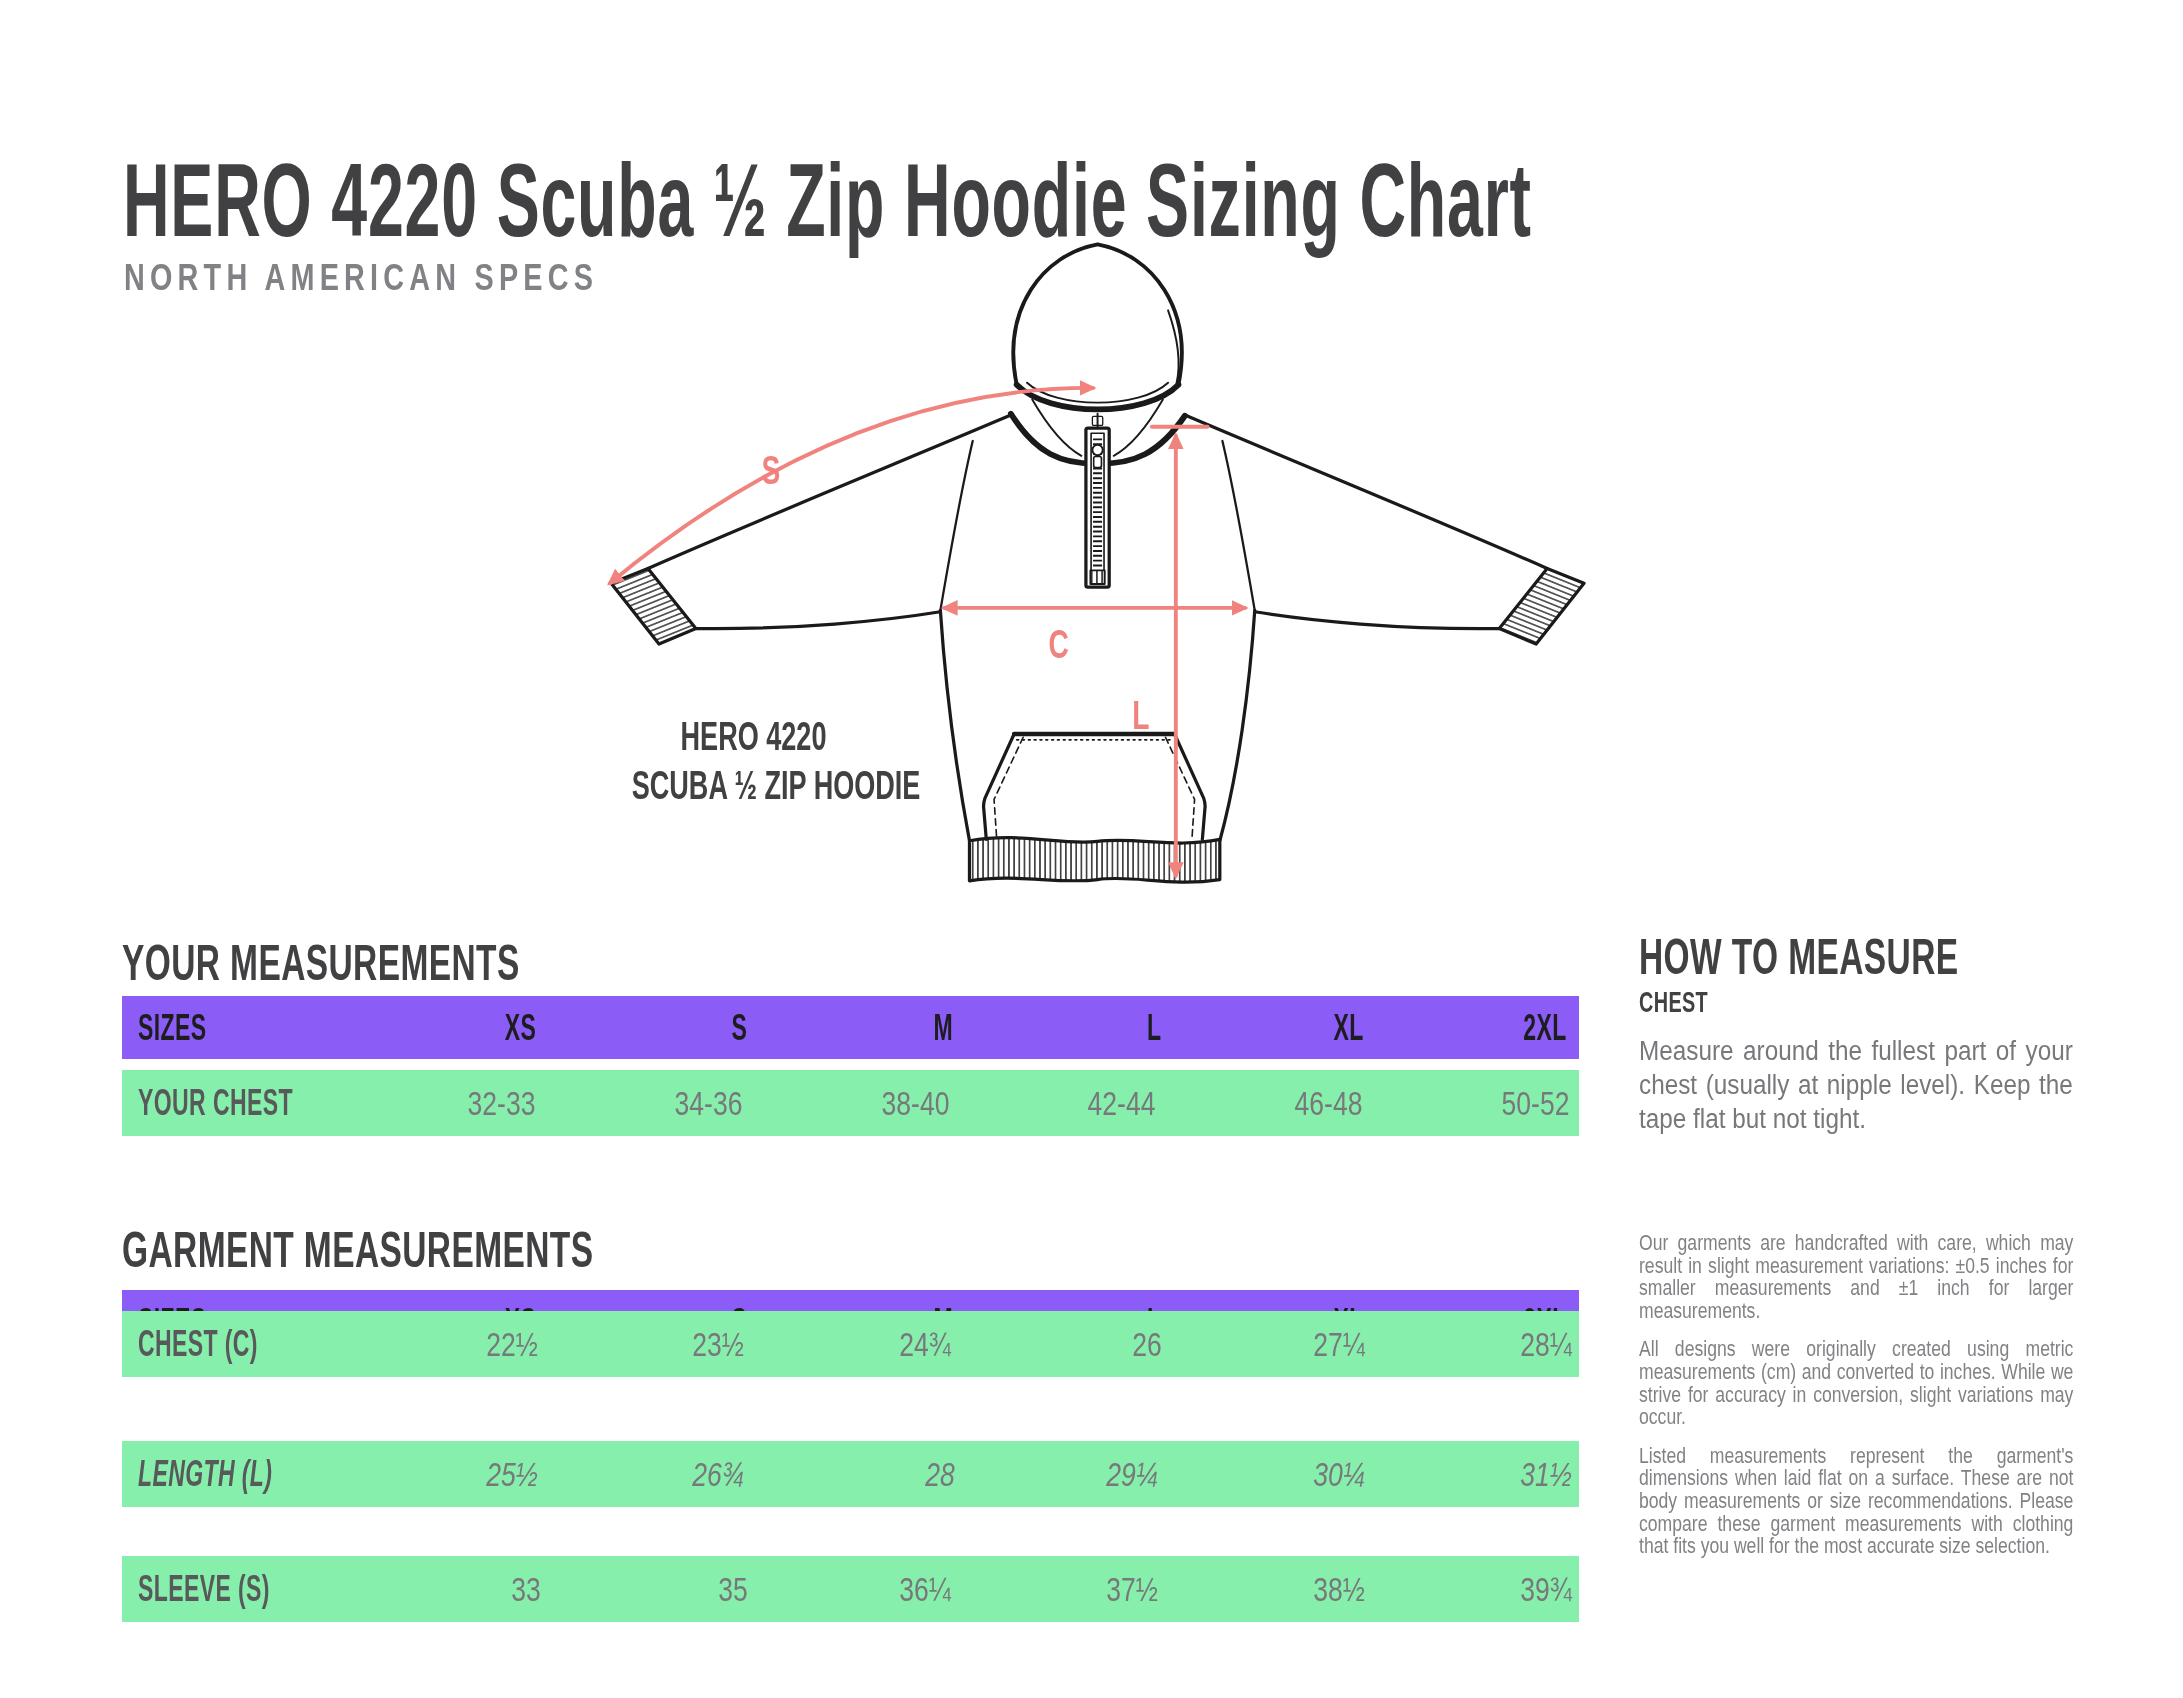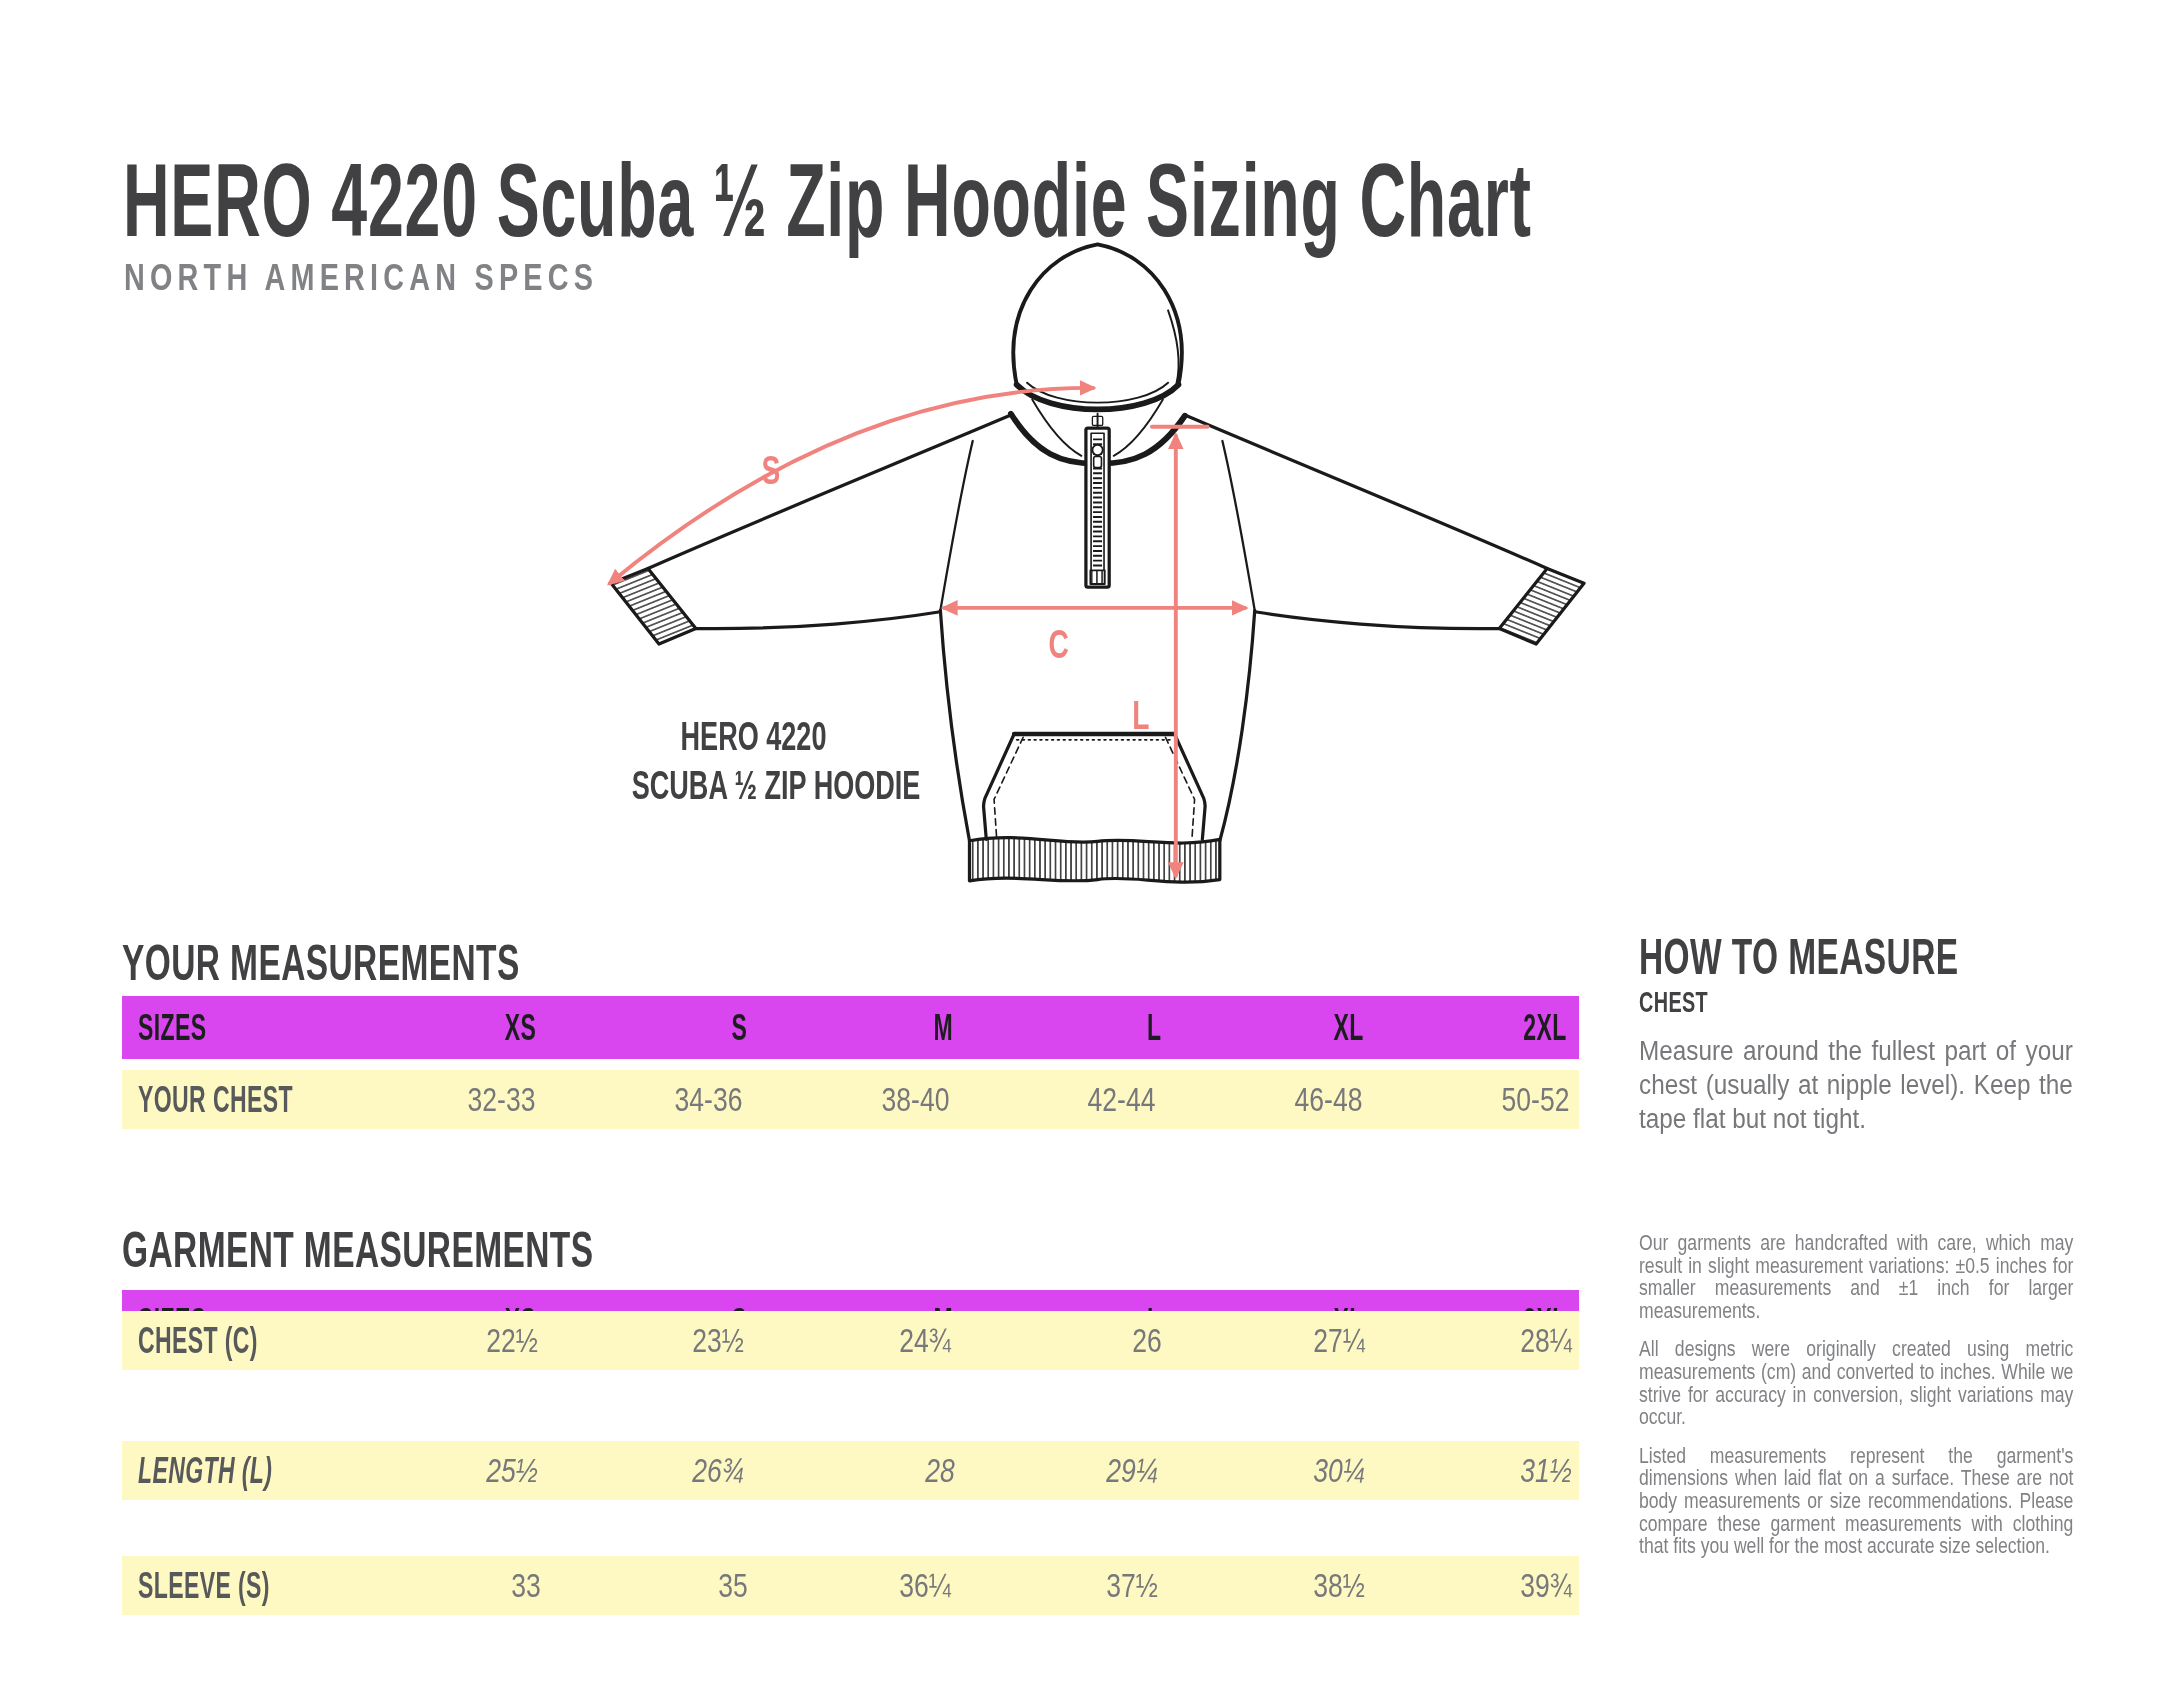--- a/index.html
+++ b/index.html
@@ -33,22 +33,22 @@
   .product-label{
     left:569px;top:712px;width:369px;text-align:center;color:#414042;
     font-weight:700;font-size:41px;line-height:49px;
     transform:scaleX(.66);transform-origin:50% 0;white-space:nowrap;
   }
   
   .band{
     left:122px;width:1457px;display:grid;
     grid-template-columns:216px repeat(6,1fr);align-items:center;
   }
-  .band-head{background:#d946ef;height:63px;}
-  .band-row{background:#fef9c3;height:59px;}
+  .band-head{background:#8b5cf6;height:63px;}
+  .band-row{background:#86efac;height:66px;}
   #ym-head{top:996px;}
   #ym-row1{top:1070px;}
   #gm-head{top:1290px;}
   #gm-r1{top:1311px;}
   #gm-r2{top:1441px;font-style:italic;}
   #gm-r3{top:1556px;}
   .cell{text-align:right;overflow:visible;}
   .cell.first{text-align:left;padding-left:15.5px;}
   .th span{
     display:inline-block;font-size:36px;font-weight:700;color:#1d1d1f;

